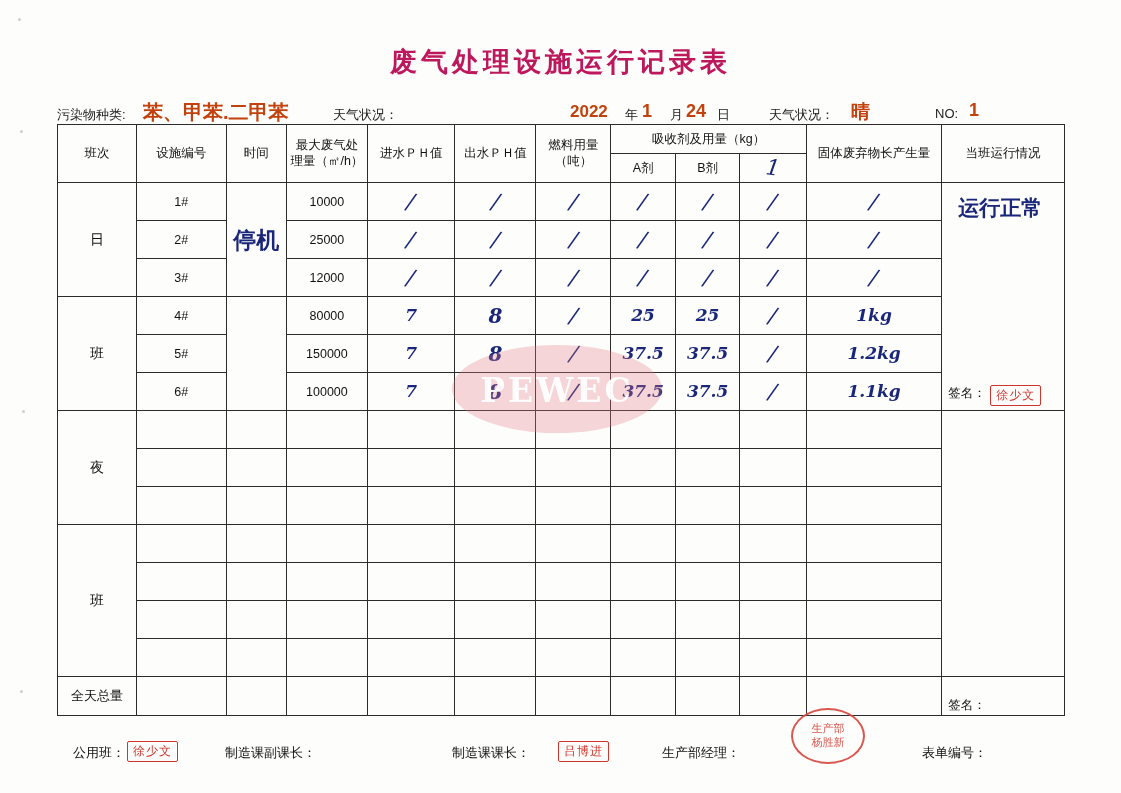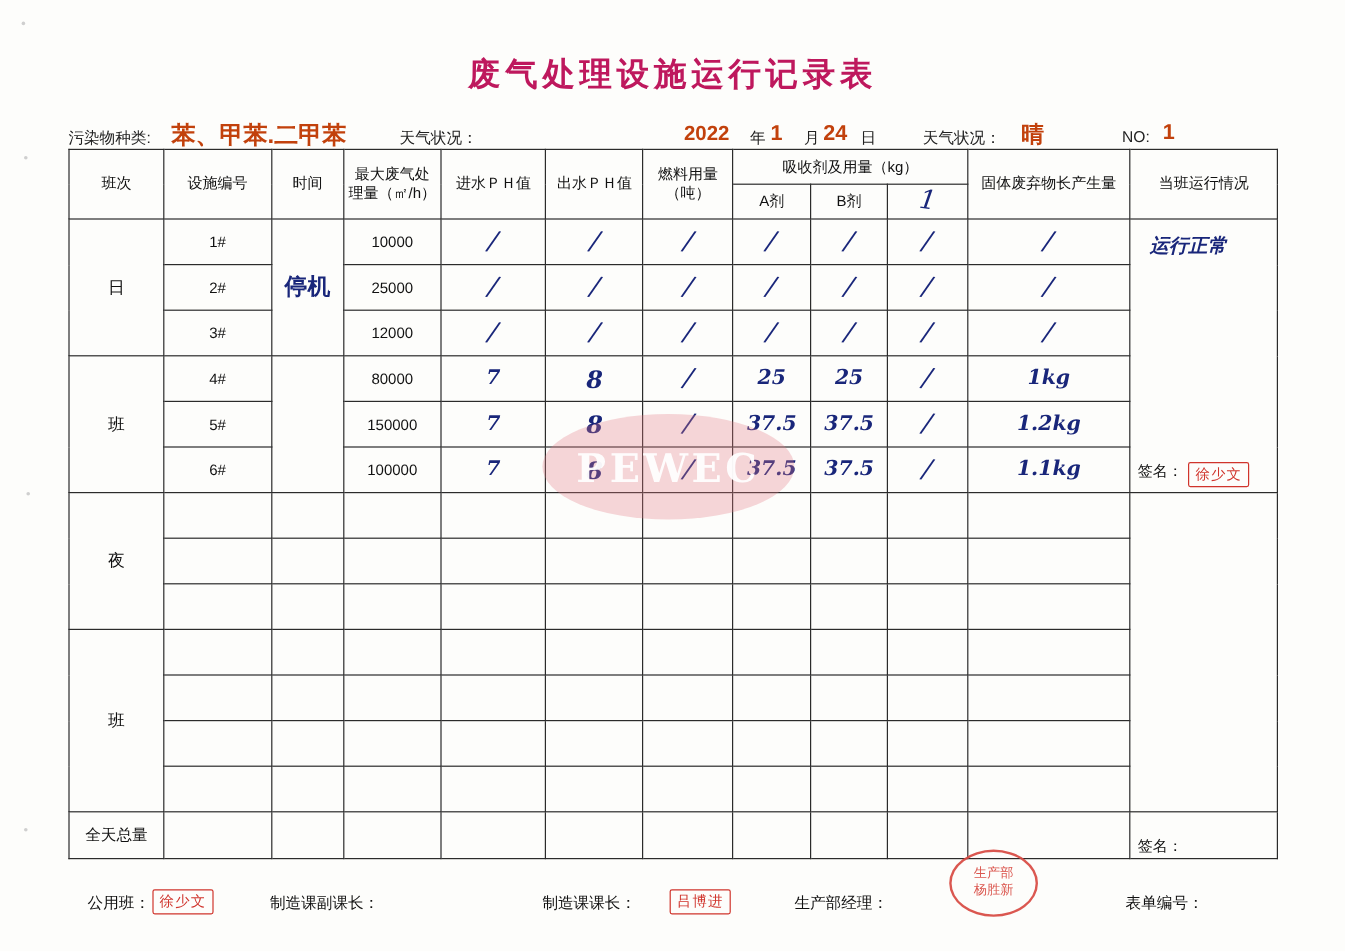--- a/index.html
+++ b/index.html
@@ -269,32 +269,32 @@
         <td class="small"><span class="hand slash">1</span></td>
       </tr>
 
       <tr class="datarow">
         <td rowspan="3">
           <div class="twoline" style="font-size:14px;">
             <div>日</div>
           </div>
         </td>
         <td>1#</td>
-        <td rowspan="3"><span class="hand" style="font-size:19px;">停机</span></td>
+        <td rowspan="3"><span class="hand" style="font-size:23px;">停机</span></td>
         <td>10000</td>
         <td><span class="hand slash">/</span></td>
         <td><span class="hand slash">/</span></td>
         <td><span class="hand slash">/</span></td>
         <td><span class="hand slash">/</span></td>
         <td><span class="hand slash">/</span></td>
         <td><span class="hand slash">/</span></td>
         <td><span class="hand slash">/</span></td>
         <td rowspan="6" style="vertical-align:top;">
           <div style="position:relative;height:100%;">
-            <span class="hand" style="position:absolute; top:14px; left:16px; font-size:16px; font-style:italic;text-align:right;">运行正常</span>
+            <span class="hand" style="position:absolute; top:14px; left:16px; font-size:21px; text-align:right;">运行正常</span>
             <span style="position:absolute; bottom:8px; left:6px; font-size:12.5px;">签名：</span>
             <span class="seal" style="bottom:4px; left:48px;">徐少文</span>
           </div>
         </td>
       </tr>
 
       <tr class="datarow">
         <td>2#</td>
         <td>25000</td>
         <td><span class="hand slash">/</span></td>
@@ -487,17 +487,17 @@
     <span class="seal" style="top:0px; left:70px;">徐少文</span>
 
     <span class="f" style="left:168px; top:3px;">制造课副课长：</span>
     <span class="hw" style="position:absolute; left:280px; top:1px; font-size:15px;"></span>
 
     <span class="f" style="left:395px; top:3px;">制造课课长：</span>
     <span class="seal" style="top:0px; left:501px;">吕博进</span>
 
     <span class="f" style="left:605px; top:3px;">生产部经理：</span>
 
-    <span class="f" style="left:865px; top:3px;margin-left:16px;">表单编号：</span>
+    <span class="f" style="left:865px; top:3px;">表单编号：</span>
     <span class="f" style="left:938px; top:3px;margin-top:48px;">Z30471</span>
   </div>
 
 </div>
 
 </body></html>

